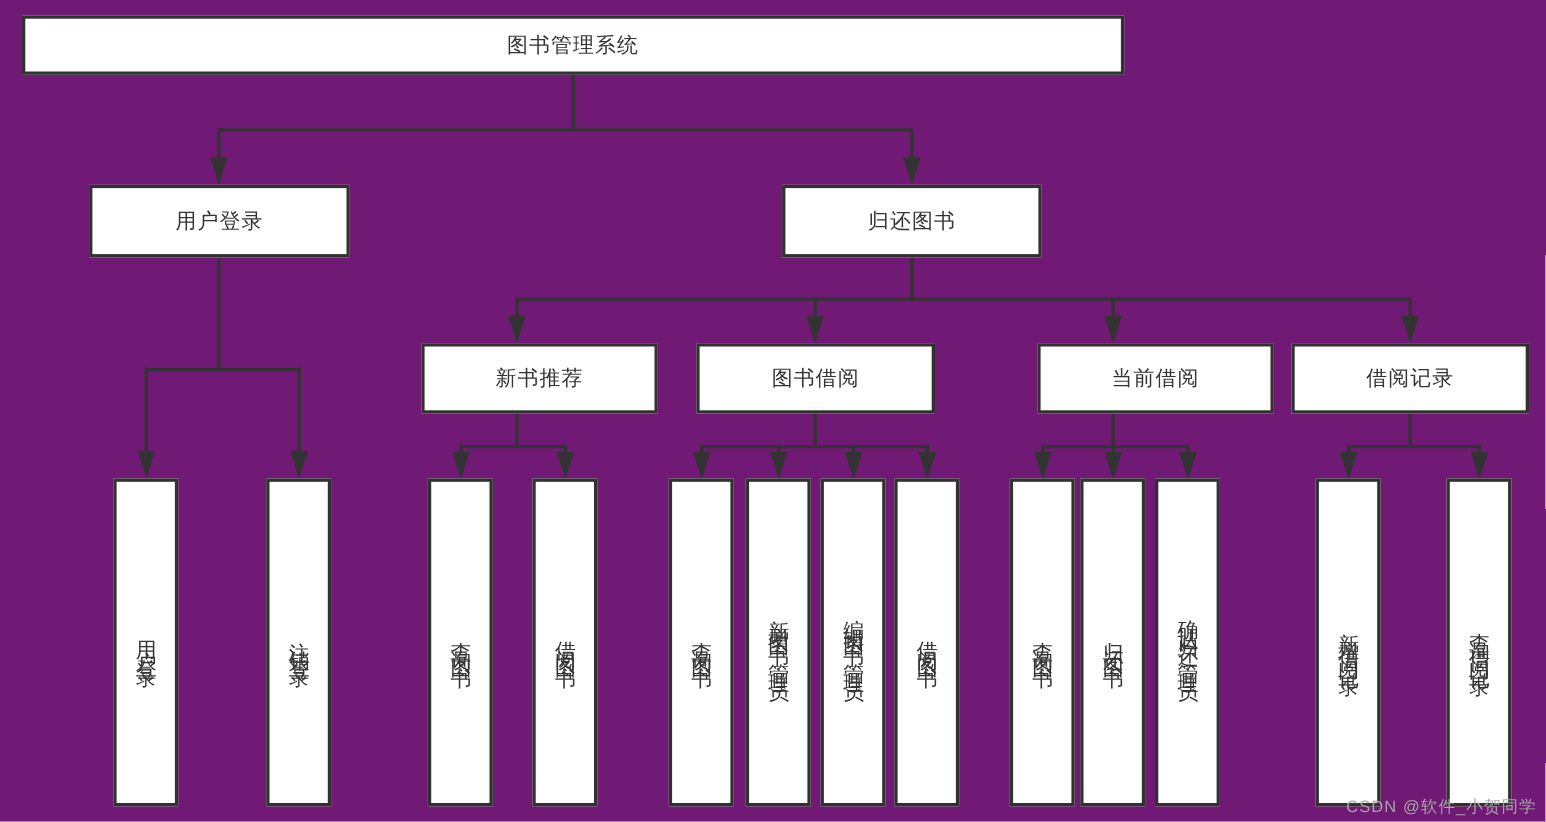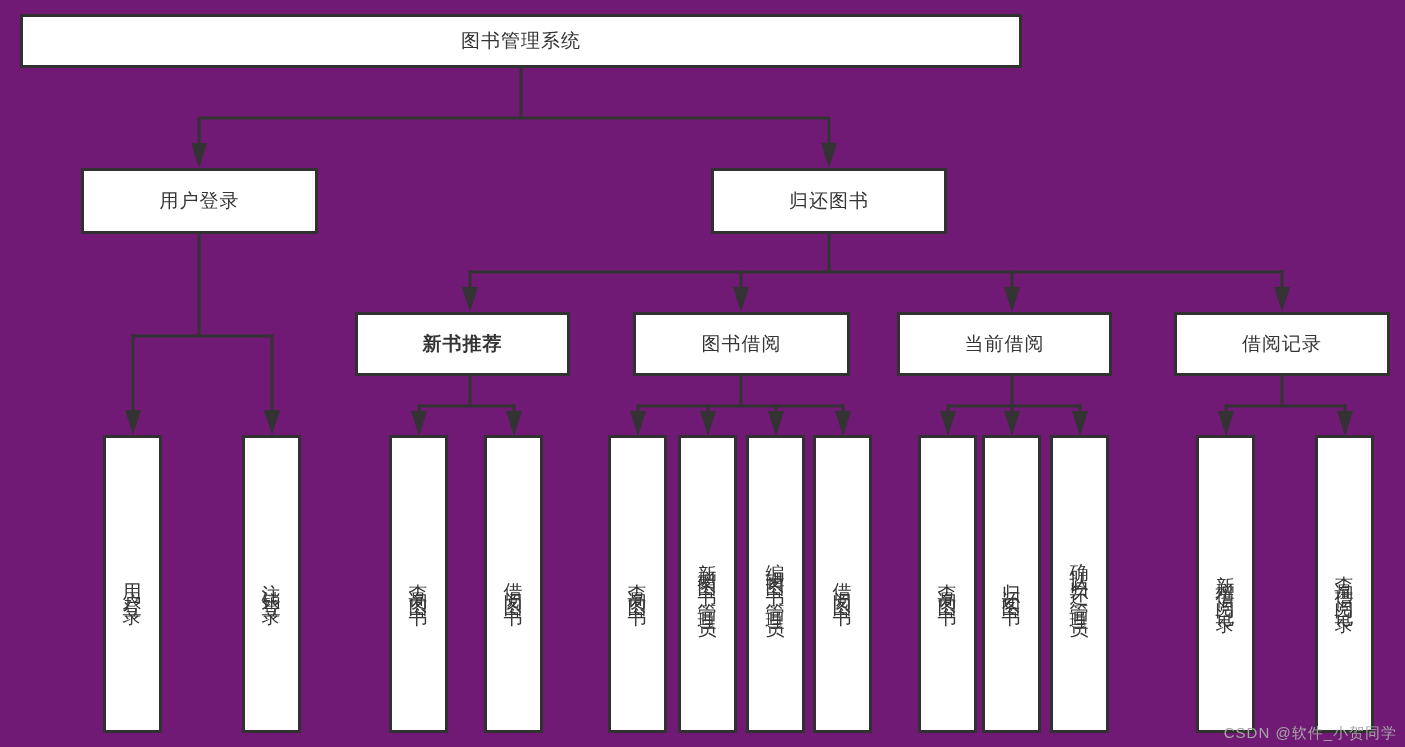--- a/index.html
+++ b/index.html
@@ -29,23 +29,23 @@
     font-size:19px;
     letter-spacing:8px;
     line-height:1;
   }
   
   .n-root{left:20px;top:14px;width:1002px;height:54px;}
   
   .n-user-login{left:81px;top:168px;width:237px;height:66px;}
   .n-book-mgmt{left:711px;top:168px;width:236px;height:66px;}
   
-  .n-new-book{left:355px;top:312px;width:215px;height:64px;font-weight:bold;}
+  .n-new-book{left:383px;top:312px;width:215px;height:64px;}
   .n-borrowing{left:633px;top:312px;width:217px;height:64px;text-align:center;}
-  .n-current{left:897px;top:312px;width:215px;height:64px;}
+  .n-current{left:943px;top:312px;width:215px;height:64px;}
   .n-records{left:1174px;top:312px;width:216px;height:64px;}
   
   .leaf{top:435px;width:59px;height:298px;}
   .l1{left:103px;} .l2{left:242px;}
   .l3{left:389px;} .l4{left:484px;}
   .l5{left:608px;} .l6{left:678px;} .l7{left:746px;} .l8{left:813px;}
   .l9{left:918px;} .l10{left:982px;} .l11{left:1050px;}
   .l12{left:1196px;} .l13{left:1315px;}
   
   #watermark{

